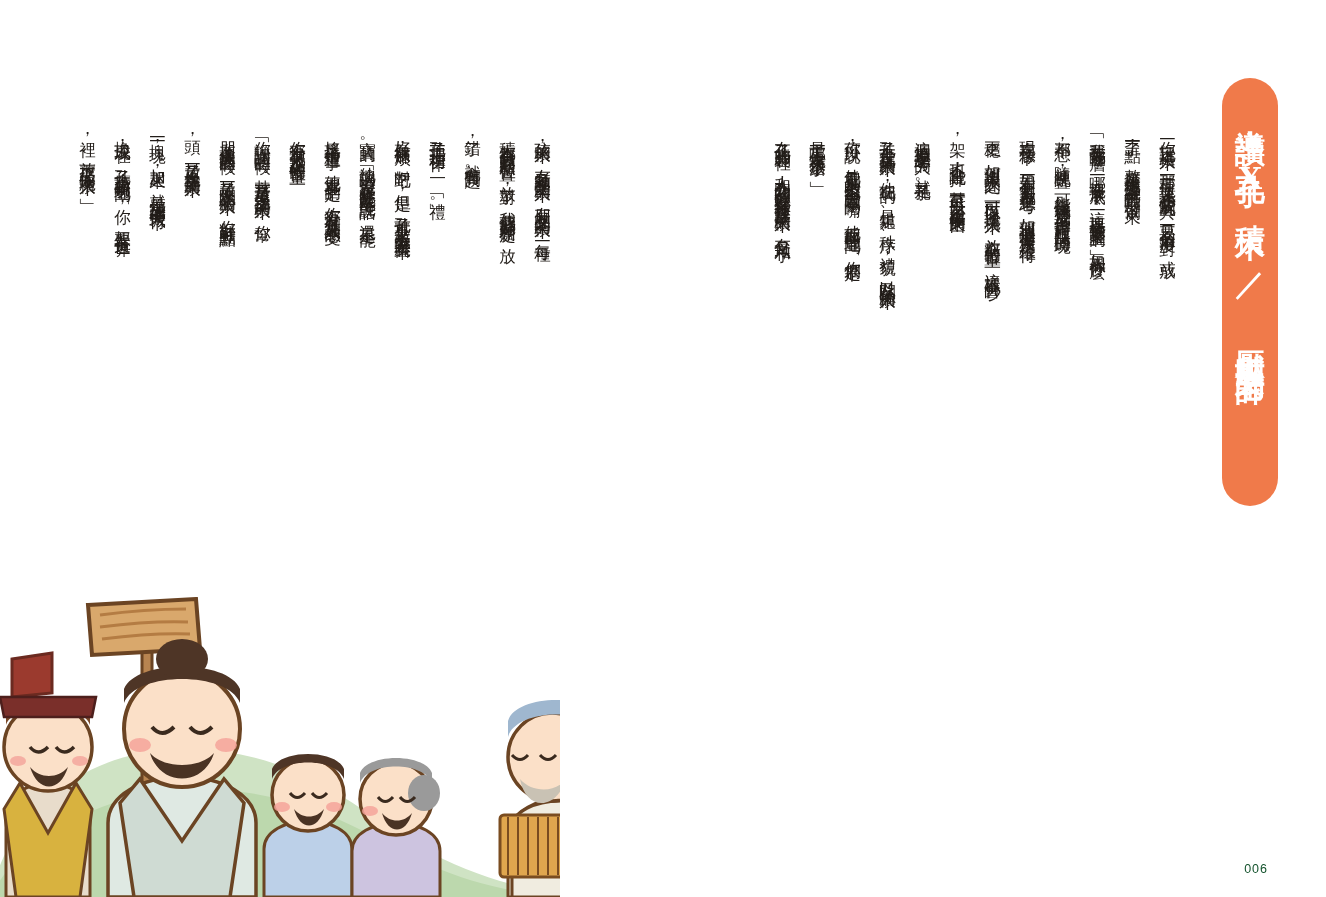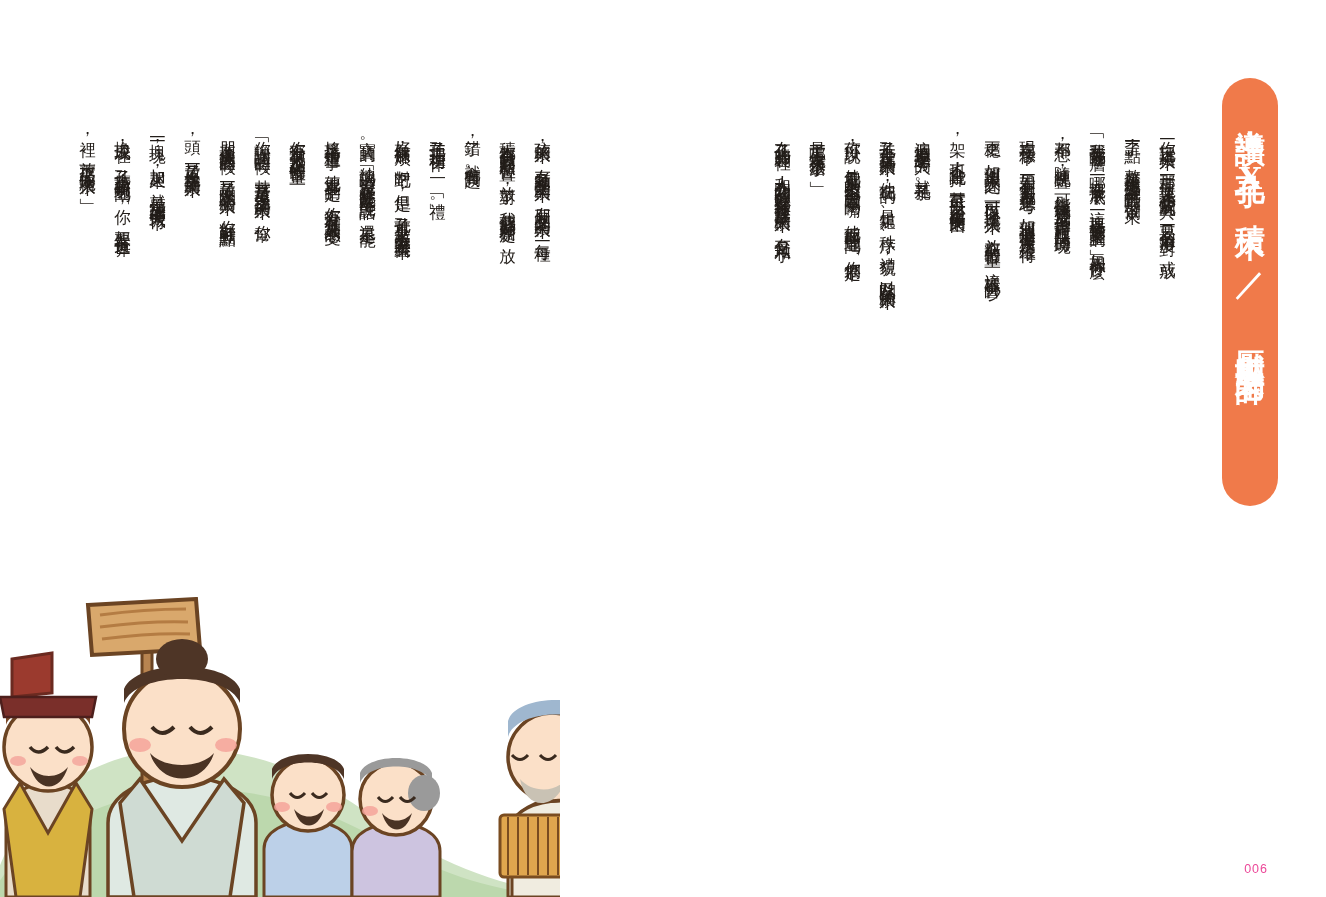--- a/index.html
+++ b/index.html
@@ -58,21 +58,21 @@
     white-space: nowrap;
     text-align: left;
   }
 
   
   .folio {
     position: absolute;
     font-family: "Liberation Sans", sans-serif;
     font-size: 12.5px;
     letter-spacing: 1px;
-    color: #ec4899;
+    color: #14532d;
   }
   .folio.left {
     left: 62px;
     top: 862px;
     color: #0c4a6e;
     margin-top: 33px;
   }
   .folio.right {
     right: 58px;
     top: 862px;

